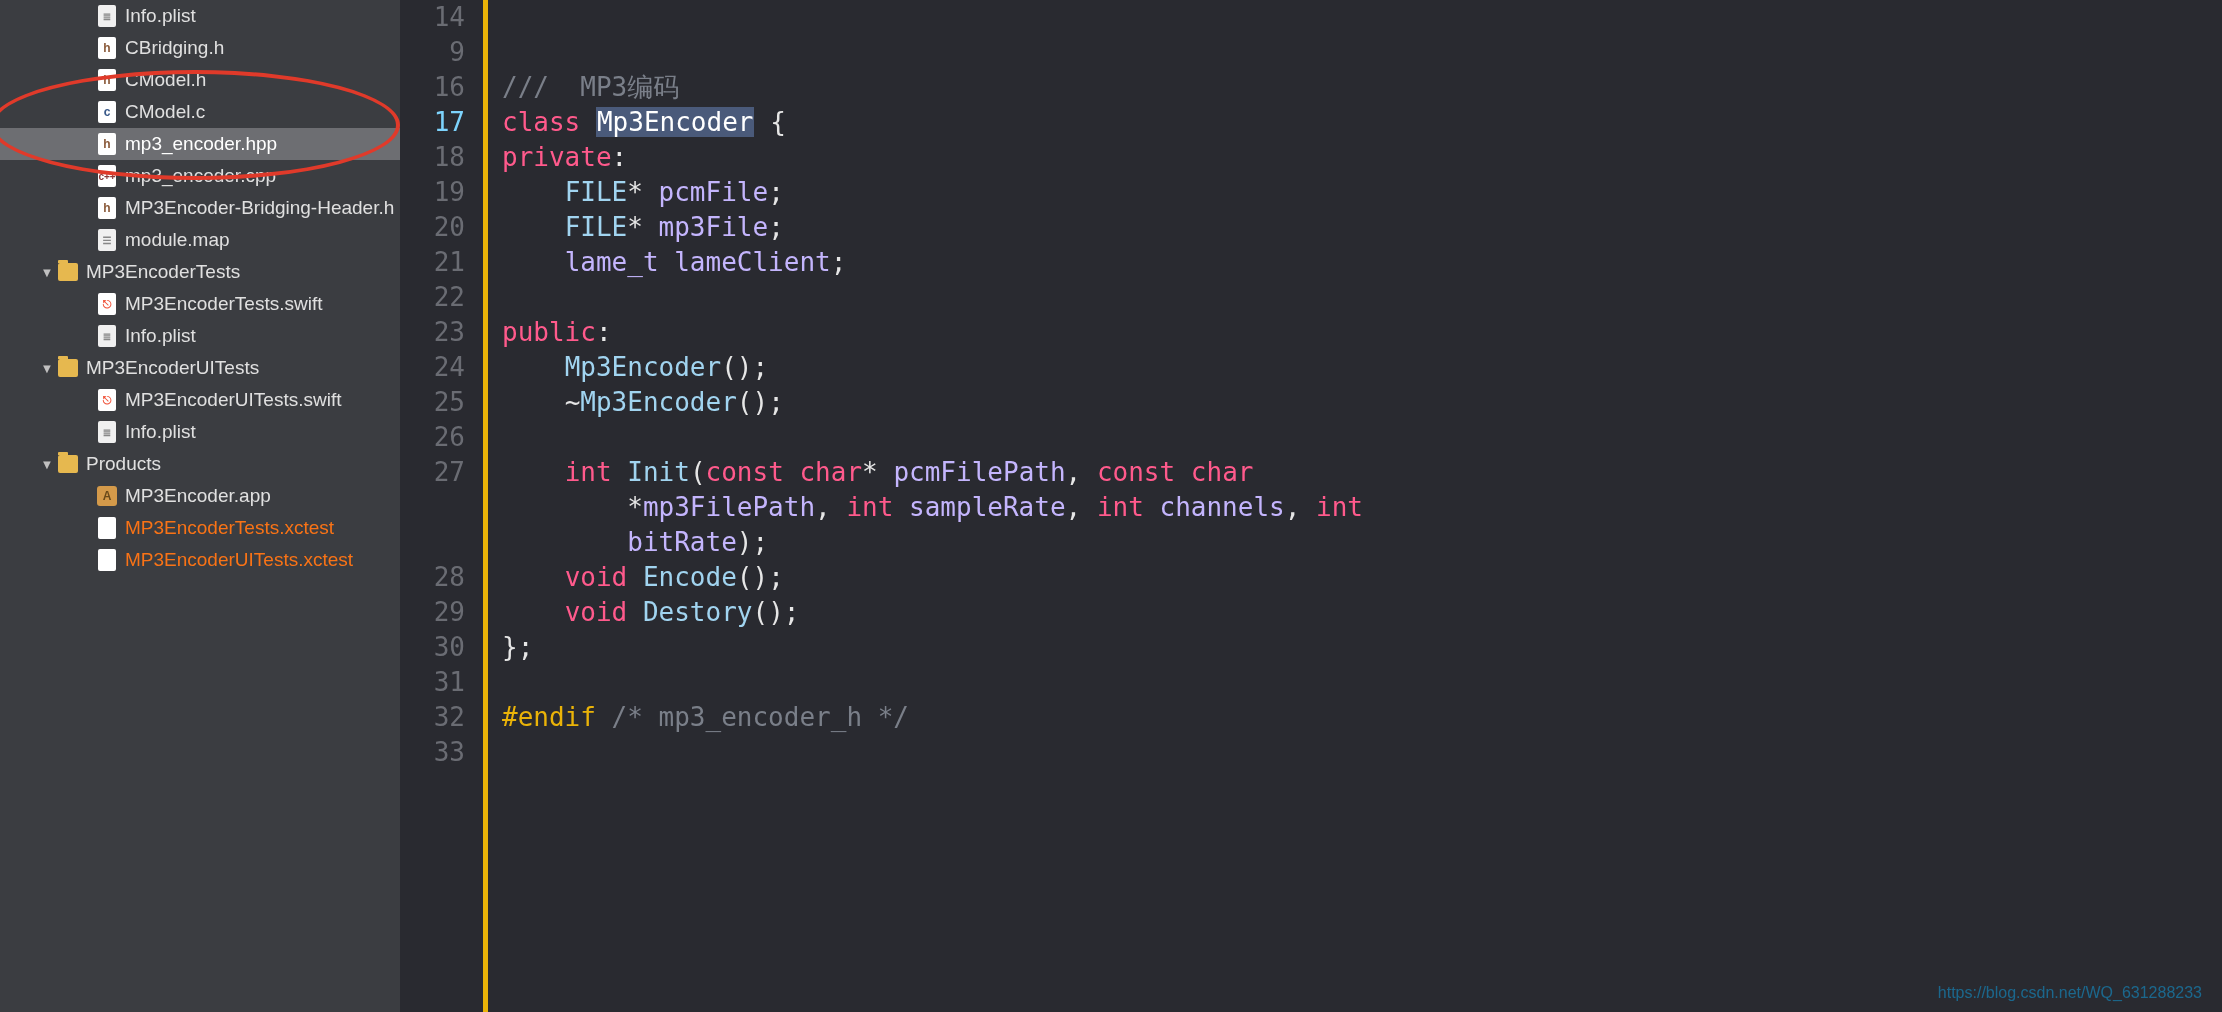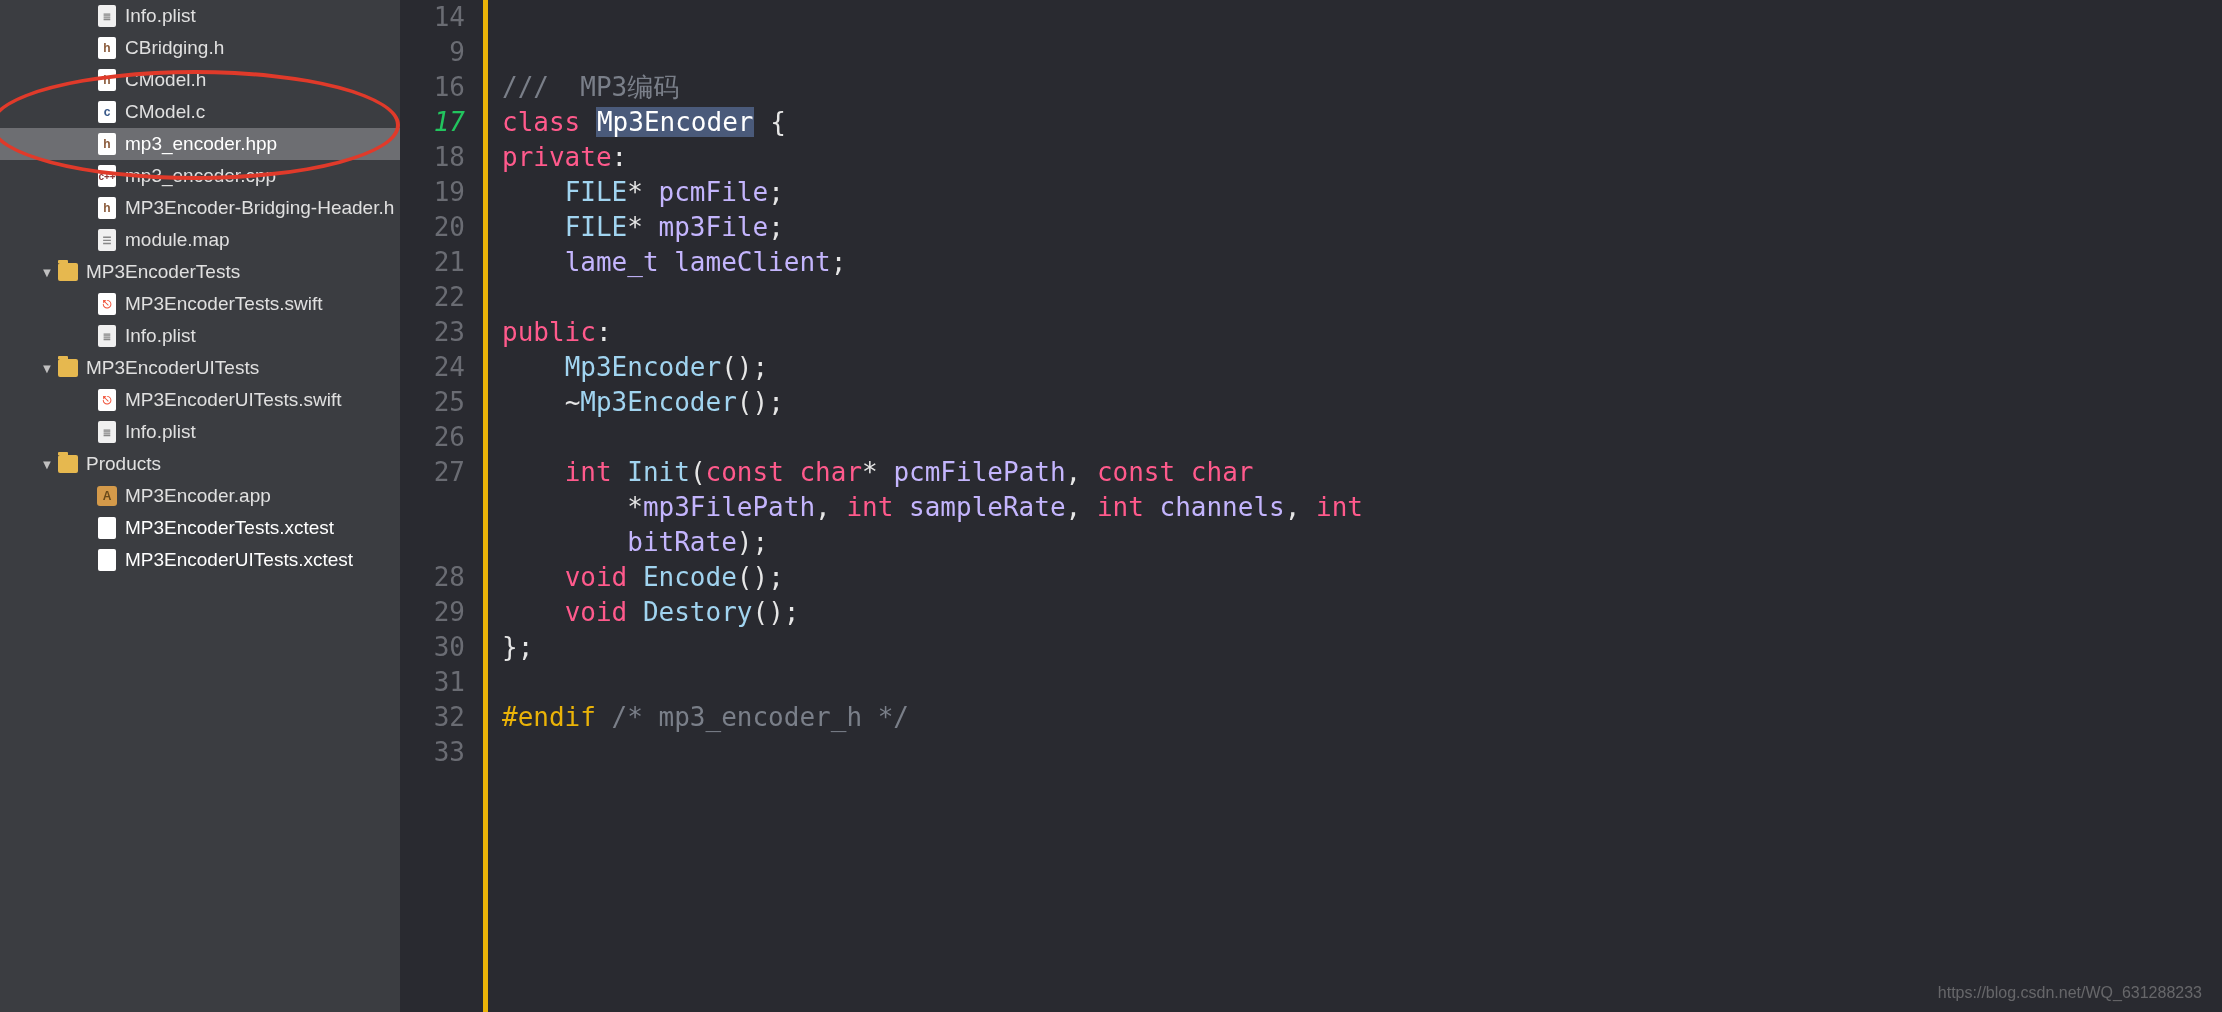--- a/index.html
+++ b/index.html
@@ -80,21 +80,21 @@
   width:10px; height:3px; background:#e6b84f; border-radius:1px 1px 0 0;
 }
 .ico-app {
   width:20px; height:20px; background:#d49a4a; border-radius:3px;
   display:flex; align-items:center; justify-content:center;
   font-size:12px; color:#6a4a1a; font-weight:bold;
 }
 .ico-test {
   width:18px; height:22px; background:#fff; border-radius:2px;
 }
-.name-red { color: #ffffff; }
+.name-red { color: #f97316; }
 .depth-1-folder { padding-left: 40px; }
 .depth-2 { padding-left: 79px; }
 
 .circle-annotation {
   position: absolute;
   border: 4px solid #e03a2a;
   border-radius: 50%;
   width: 410px;
   height: 110px;
   left: -10px;
@@ -116,21 +116,21 @@
 .gutter {
   width: 88px;
   text-align: right;
   color: #6a6c73;
   padding-right: 18px;
   user-select: none;
   flex-shrink: 0;
   border-right: 5px solid #eab308;
 }
 .gutter .ln { height: 35px; }
-.gutter .current { color: #22c55e; font-style: italic; }
+.gutter .current { color: #7dd3fc; }
 .code {
   flex:1;
   padding-left: 14px;
   white-space: pre;
   color: #e0e0e0;
 }
 .code .line { height: 35px; }
 
 .tok-comment { color: #7a7f89; }
 .tok-keyword { color: #ff5a8c; }
@@ -140,21 +140,21 @@
 .tok-plain   { color: #c4b5fd; }
 .tok-punct   { color: #e6e6e6; }
 .tok-preproc { color: #eab308; }
 .selection { background:#4a5a7a; color:#fff; padding:0 1px; }
 
 .watermark {
   position: absolute;
   right: 20px;
   bottom: 10px;
   font-size: 16px;
-  color: #a3a3a3;
+  color: #0ea5e9;
   opacity: 0.5;
   font-family: Arial, sans-serif;
 }
 </style>
 </head>
 <body>
 
 <div class="sidebar" id="sidebar">
   <div class="circle-annotation"></div>
 <div class="tree-row depth-2">

